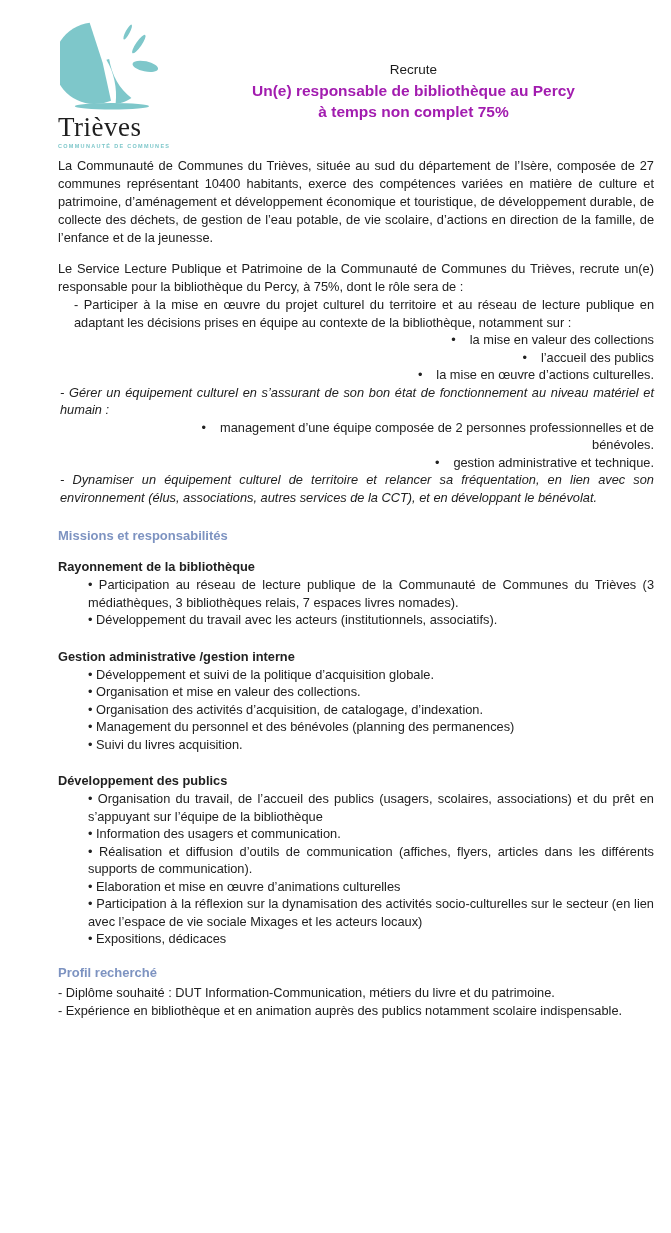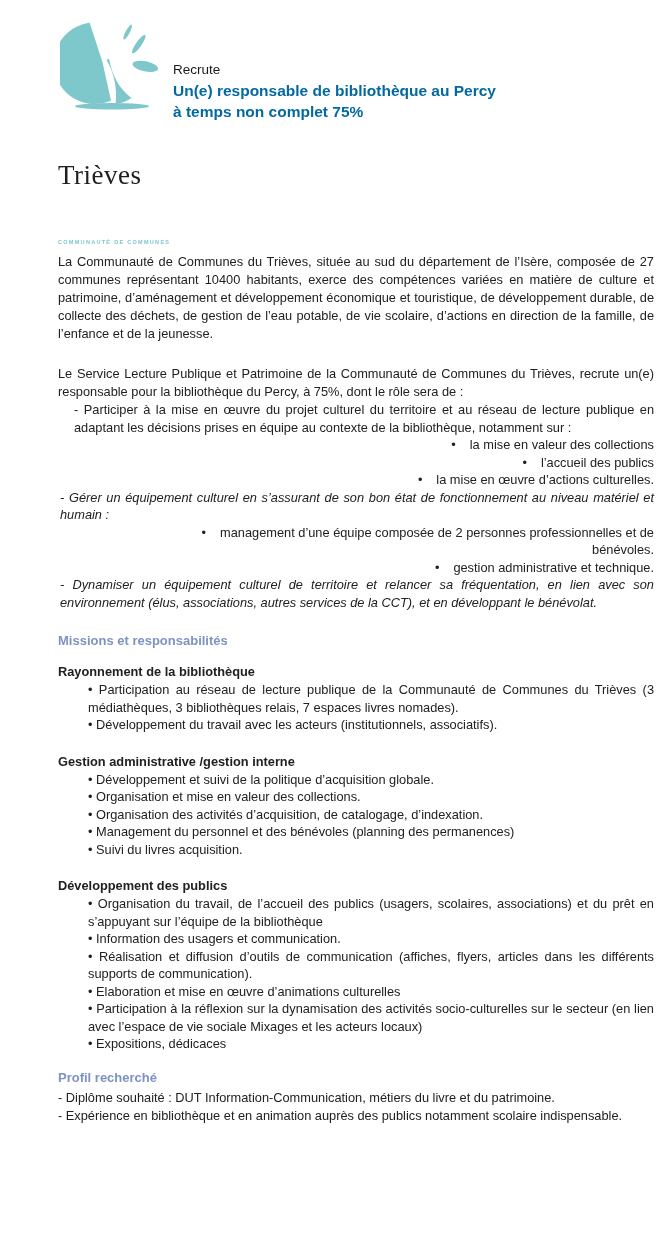--- a/index.html
+++ b/index.html
@@ -9,37 +9,37 @@
   }
   *{margin:0;padding:0;box-sizing:border-box;}
   html,body{background:#fff;}
   body{font-family:"Liberation Sans", sans-serif;color:var(--text);}
   .page{
     width:671px;height:1233px;margin:0 auto;background:#fff;
     padding:18px 17px 0 58px;overflow:hidden;position:relative;
   }
   
   .header{display:flex;align-items:flex-start;}
-  .logo-col{width:115px;flex:0 0 115px;display:flex;flex-direction:column;align-items:flex-start;gap:48px;}
+  .logo-col{width:115px;flex:0 0 115px;display:flex;flex-direction:column;align-items:flex-start;}
   .logo-mark{display:block;margin-left:2px;}
   .logo-name{
     font-family:"Liberation Serif", serif;font-size:27px;color:#1f1f1f;
     letter-spacing:.5px;line-height:30px;margin-top:1px;
   }
   .logo-sub{
     font-size:5.5px;color:var(--teal);letter-spacing:1.3px;font-weight:bold;
     white-space:nowrap;margin-top:1px;
   }
-  .title-col{flex:1;text-align:left;padding-top:42px;}
+  .title-col{flex:1;text-align:center;padding-top:42px;}
   .title-line1{font-size:13.5px;line-height:20px;color:#1a1a1a;}
-  .title-line2,.title-line3{font-size:15.5px;line-height:21px;font-weight:bold;color:#0369a1;}
+  .title-line2,.title-line3{font-size:15.5px;line-height:21px;font-weight:bold;color:#a21caf;}
   
   .doc{font-size:12.8px;line-height:18px;text-align:justify;}
   .p1{margin-top:8px;}
-  .p2{margin-top:22px;}
+  .p2{margin-top:13px;}
   .role-list{margin-top:0;}
   .role-item{line-height:17.5px;}
   .role-item .marker{display:none;}
   .dash-indent{margin-left:16px;}
   .dash-flush{margin-left:2px;font-style:italic;}
   .bullet-deep{margin-left:88px;text-align:right;}
   .bullet-deep .marker{display:inline-block;margin-right:14px;}
   
   .section-heading{
     font-size:13px;font-weight:bold;color:var(--heading-blue);

